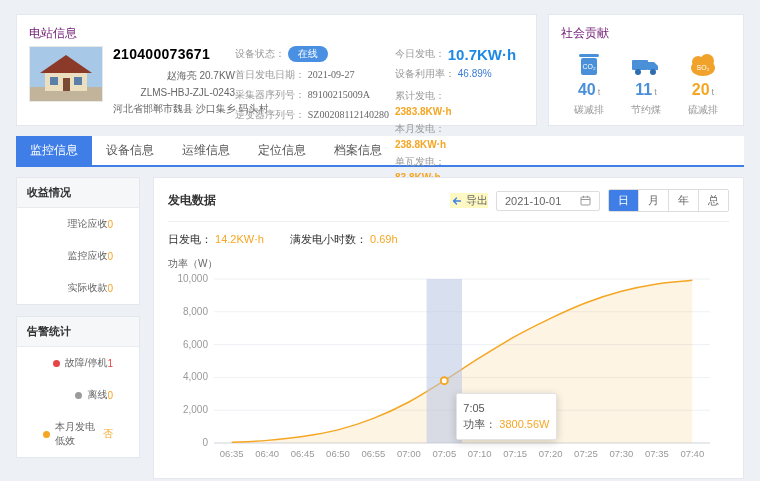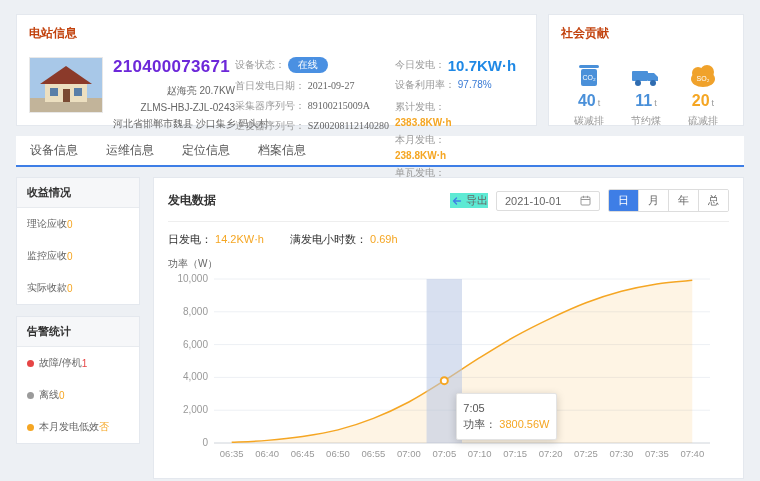--- a/index.html
+++ b/index.html
@@ -10,26 +10,26 @@
     font-size:12px; color:#333;
   }
   .page { padding:14px 16px 0; }
 
   .card { background:#fff; border:1px solid #e4e8ee; }
 
   
   .top-row { display:flex; gap:11px; }
   .station-card { flex:1; padding:10px 12px; height:112px; }
   .social-card { width:196px; padding:10px 12px; height:112px; }
-  .card-title { font-size:12px; font-weight:bold; color:#c2410c; margin-bottom:15px; }
+  .card-title { font-size:12px; font-weight:normal; color:#701a75; margin-bottom:4px; }
 
   .station-body { display:flex; }
   .station-photo { width:74px; height:56px; margin-right:10px; flex:none; border:1px solid #e8e8e8; overflow:hidden; }
   .station-col1 { width:122px; flex:none; }
-  .station-id { color:#6d28d9; font-size:17px; font-weight:bold; letter-spacing:.3px; margin-bottom:7px; white-space:nowrap; }
+  .station-id { color:#000000; font-size:14px; font-weight:bold; letter-spacing:.3px; margin-bottom:7px; white-space:nowrap; }
   .station-col1 .sub { color:#666; font-size:10px; margin-bottom:4px; white-space:nowrap;text-align:right; }
   .station-col2 { width:160px; flex:none; font-size:10px; }
   .info-row { margin-bottom:6px; white-space:nowrap; }
   .lbl { color:#999; }
   .val { color:#666;font-family:Liberation Serif, serif; }
   .badge-online { background:#4a90e2; color:#fff; border-radius:9px; padding:1px 10px; font-size:10px; display:inline-block; }
   .station-col3 { flex:1; min-width:0; font-size:10px; }
   .today-row { margin-bottom:4px; white-space:nowrap; }
   .today-val { color:#1e88e5; font-size:15px; font-weight:bold; vertical-align:middle; }
   .util-row { margin-bottom:8px; white-space:nowrap; }
@@ -50,34 +50,34 @@
 
   
   .tab-bar { margin-top:10px; display:flex; background:#fff; border-bottom:2px solid #3e7ee6; }
   .tab { width:76px; text-align:center; padding:6px 0; font-size:12px; color:#555; cursor:pointer; }
   .tab.active { background:#3e7ee6; color:#fff; }
 
   
   .content-row { margin-top:10px; display:flex; gap:13px; align-items:flex-start; }
   .sidebar { width:124px; flex:none; display:flex; flex-direction:column; gap:11px; }
   .panel-header { background:#f6f7f9; border-bottom:1px solid #e8ebef; padding:7px 10px; font-weight:bold; font-size:11px; color:#333; }
-  .p-row { display:flex; justify-content:flex-start; align-items:center; padding:9px 10px; font-size:10px; color:#666; }
+  .p-row { display:flex; justify-content:flex-end; align-items:center; padding:9px 26px; font-size:10px; color:#666; }
   .p-label { display:flex; align-items:center; }
   .p-value { color:#f5a623; }
   .p-value.red { color:#e64545; }
   .dot { width:7px; height:7px; border-radius:50%; display:inline-block; margin-right:5px; flex:none; }
   .dot-red { background:#e64545; }
   .dot-gray { background:#9b9b9b; }
   .dot-orange { background:#f5a623; }
 
   .chart-card { flex:1; padding:11px 14px 12px; }
   .chart-header { display:flex; justify-content:space-between; align-items:center; border-bottom:1px solid #eee; padding-bottom:9px; }
   .chart-title { font-size:12px; font-weight:bold; }
   .chart-controls { display:flex; align-items:center; gap:8px; }
-  .export-btn { display:inline-flex; align-items:center; gap:4px; background:#5eead4; border:none; color:#666; font-size:11px; cursor:pointer; }
+  .export-btn { display:inline-flex; align-items:center; gap:4px; background:#fef9c3; border:none; color:#666; font-size:11px; cursor:pointer; }
   .date-picker { border:1px solid #ddd; border-radius:2px; padding:3px 8px; font-size:11px; color:#666; display:flex; align-items:center; justify-content:space-between; width:104px; cursor:pointer; }
   .segmented { display:flex; border:1px solid #ddd; border-radius:2px; overflow:hidden; }
   .seg { padding:3px 9px; font-size:11px; color:#666; background:#fff; border-left:1px solid #ddd; cursor:pointer; }
   .seg:first-child { border-left:none; }
   .seg.active { background:#3e7ee6; color:#fff; }
 
   .chart-info { margin-top:10px; font-size:11px; color:#333; display:flex; gap:26px;align-items:flex-end; }
   .cv { color:#f5a623; }
   .ylabel { font-size:10px; color:#666; margin-top:10px; }
   .chart-wrap { position:relative; margin-top:2px; }
@@ -128,21 +128,21 @@
             <span class="val">SZ00208112140280</span>
           </div>
         </div>
         <div class="station-col3">
           <div class="today-row">
             <span class="lbl">今日发电：</span>
             <span class="today-val">10.7KW·h</span>
           </div>
           <div class="util-row">
             <span class="lbl">设备利用率：</span>
-            <span class="util-val">97.78%</span>
+            <span class="util-val">46.89%</span>
           </div>
           <div class="stats-row">
             <div class="stat">
               <span class="s-label">累计发电：</span>
               <span class="s-value">2383.8KW·h</span>
             </div>
             <div class="stat">
               <span class="s-label">本月发电：</span>
               <span class="s-value">238.8KW·h</span>
             </div>
@@ -191,20 +191,21 @@
             </svg>
           </div>
           <div class="social-value orange"><span>20</span><span class="social-unit">t</span></div>
           <div class="social-label">硫减排</div>
         </div>
       </div>
     </section>
   </div>
 
   <div class="tab-bar">
+    <div class="tab active">监控信息</div>
     <div class="tab">设备信息</div>
     <div class="tab">运维信息</div>
     <div class="tab">定位信息</div>
     <div class="tab">档案信息</div>
   </div>
 
   <div class="content-row">
     <aside class="sidebar">
       <section class="card">
         <div class="panel-header">收益情况</div>

